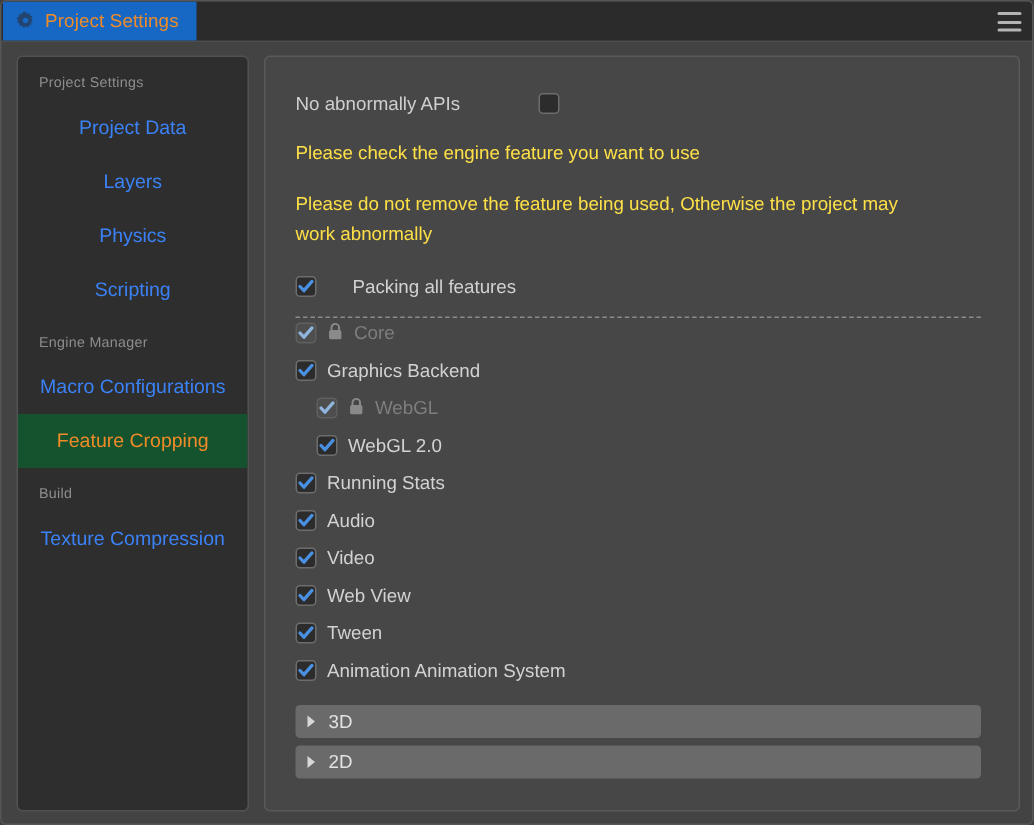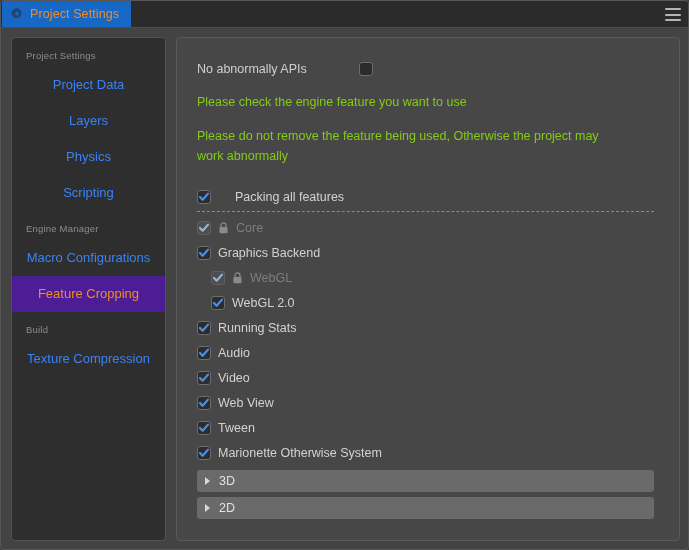--- a/index.html
+++ b/index.html
@@ -93,21 +93,21 @@
   }
   .side-item {
     color: #3b82f6;
     font-size: 13px;
     text-align: center;
     padding: 9px 14px;
     line-height: 18px;
     box-sizing: border-box;
   }
   .side-item.selected {
-    background: #4c1d95;
+    background: #14532d;
     color: #f08b28;
   }
 
   
   .main {
     position: absolute;
     left: 175px; top: 36px;
     width: 504px; height: 504px;
     background: #474747;
     border: 1px solid #5a5a5a;
@@ -132,32 +132,32 @@
   }
   .cb-empty {
     width: 14px; height: 14px;
     background: #2c2c2c;
     border: 1px solid #6d6d6d;
     border-radius: 3px;
     box-sizing: border-box;
   }
 
   .note {
-    color: #84cc16;
+    color: #fde047;
     font-size: 12.5px;
     line-height: 20px;
     margin: 0 0 14px 0;
     max-width: 430px;
   }
   .note.second { margin-bottom: 18px; }
 
   
   .feat {
     display: flex;
-    align-items: center;
+    align-items: flex-start;
     height: 25px;
   }
   .feat .txt {
     color: #d2d2d2;
     font-size: 12.5px;
     margin-left: 7px;
     white-space: nowrap;
   }
   .feat.top .txt { margin-left: 24px; }
   .feat.disabled .txt { color: #7e7e7e; }
@@ -361,21 +361,21 @@
         </span>
         <span class="txt">Tween</span>
       </div>
 
       <div class="feat">
         <span class="cb">
           <svg width="12" height="12" viewBox="0 0 12 12">
               <path d="M2 6l2.6 2.8L10 2.6" stroke="#4a90e2" stroke-width="2.2" fill="none" stroke-linecap="round" stroke-linejoin="round"></path>
             </svg>
         </span>
-        <span class="txt">Marionette Otherwise System</span>
+        <span class="txt">Animation Animation System</span>
       </div>
 
       <div class="section">
         <span class="tri"></span>
         <span class="txt">3D</span>
       </div>
 
       <div class="section">
         <span class="tri"></span>
         <span class="txt">2D</span>

